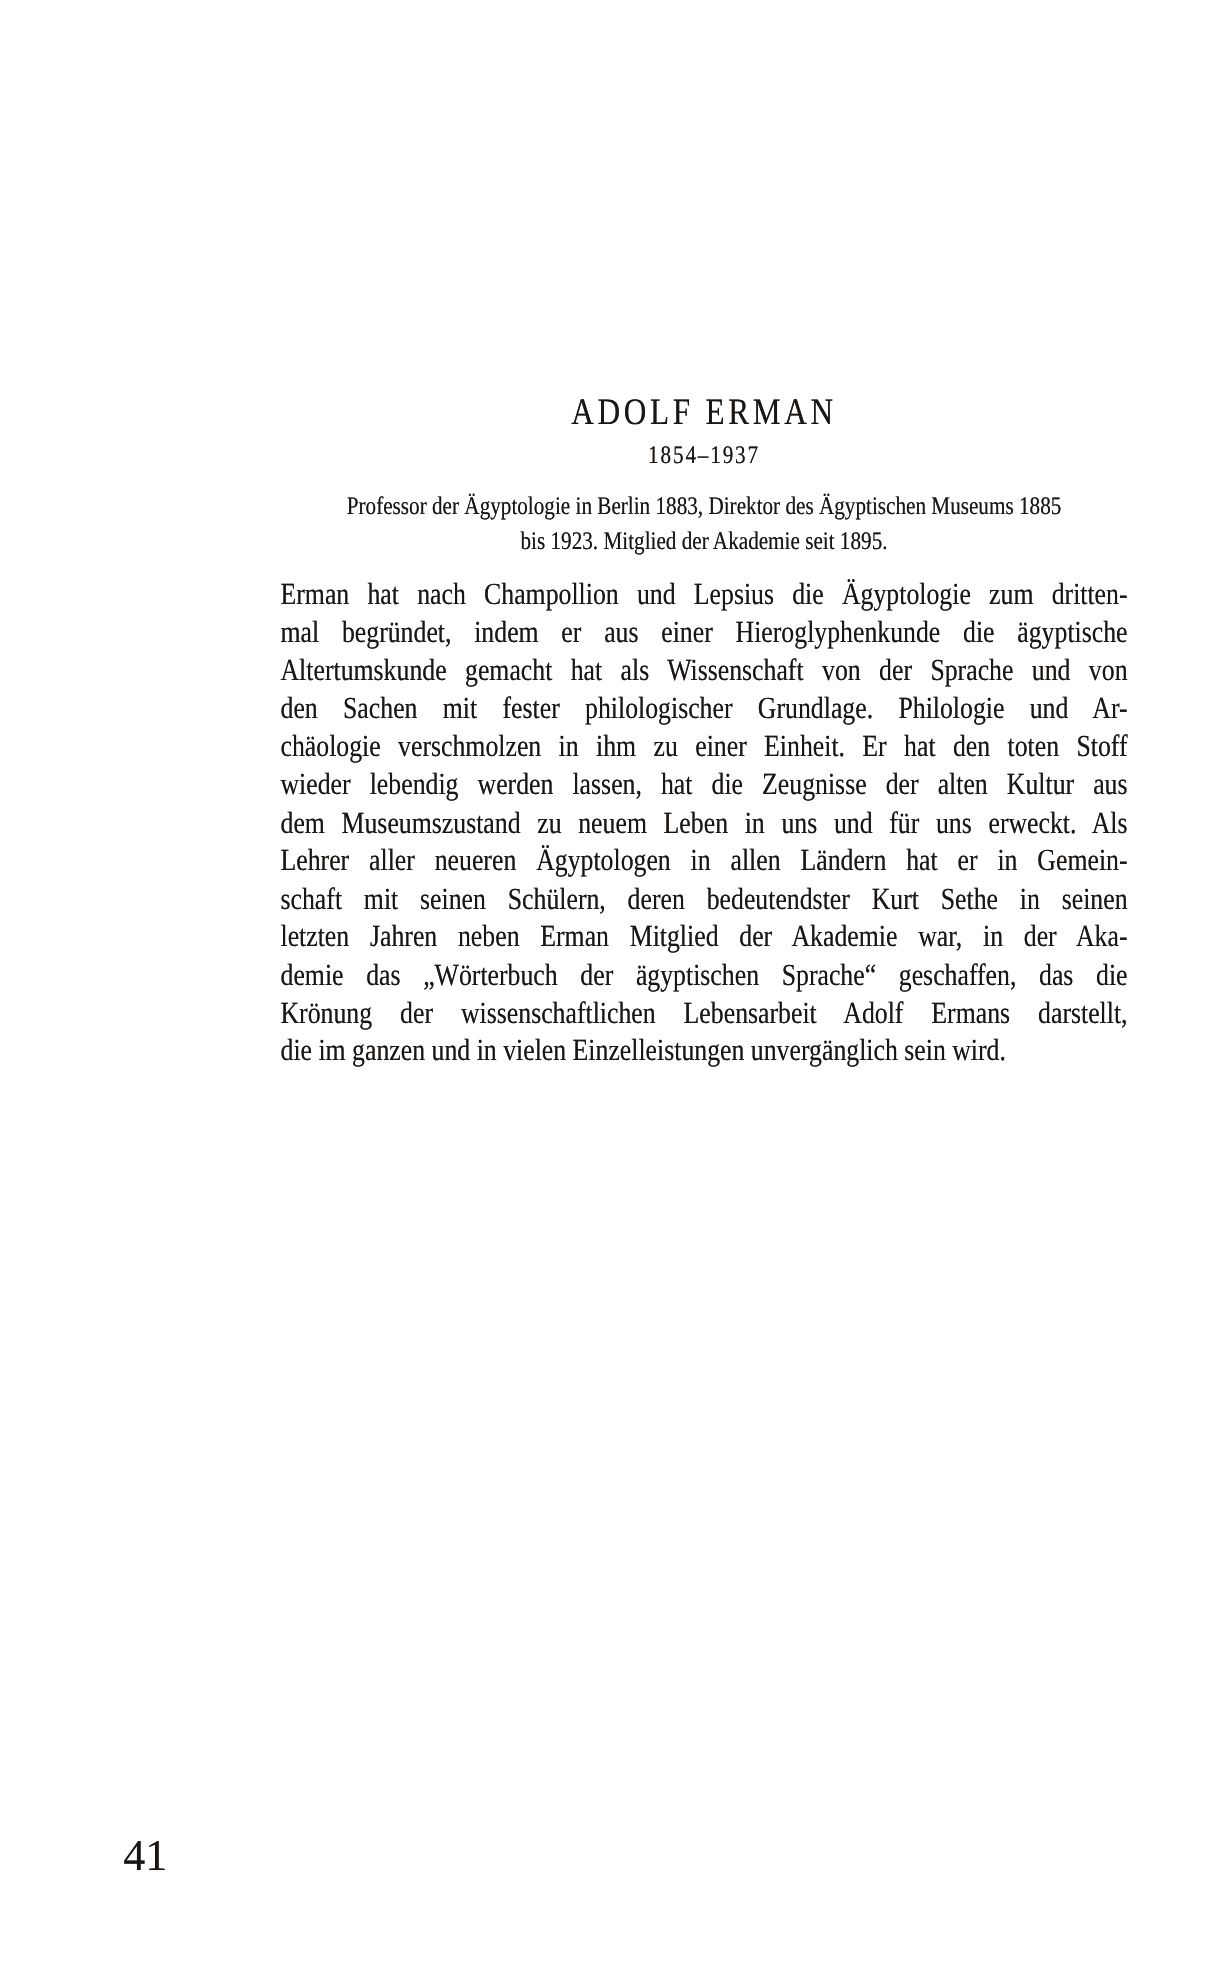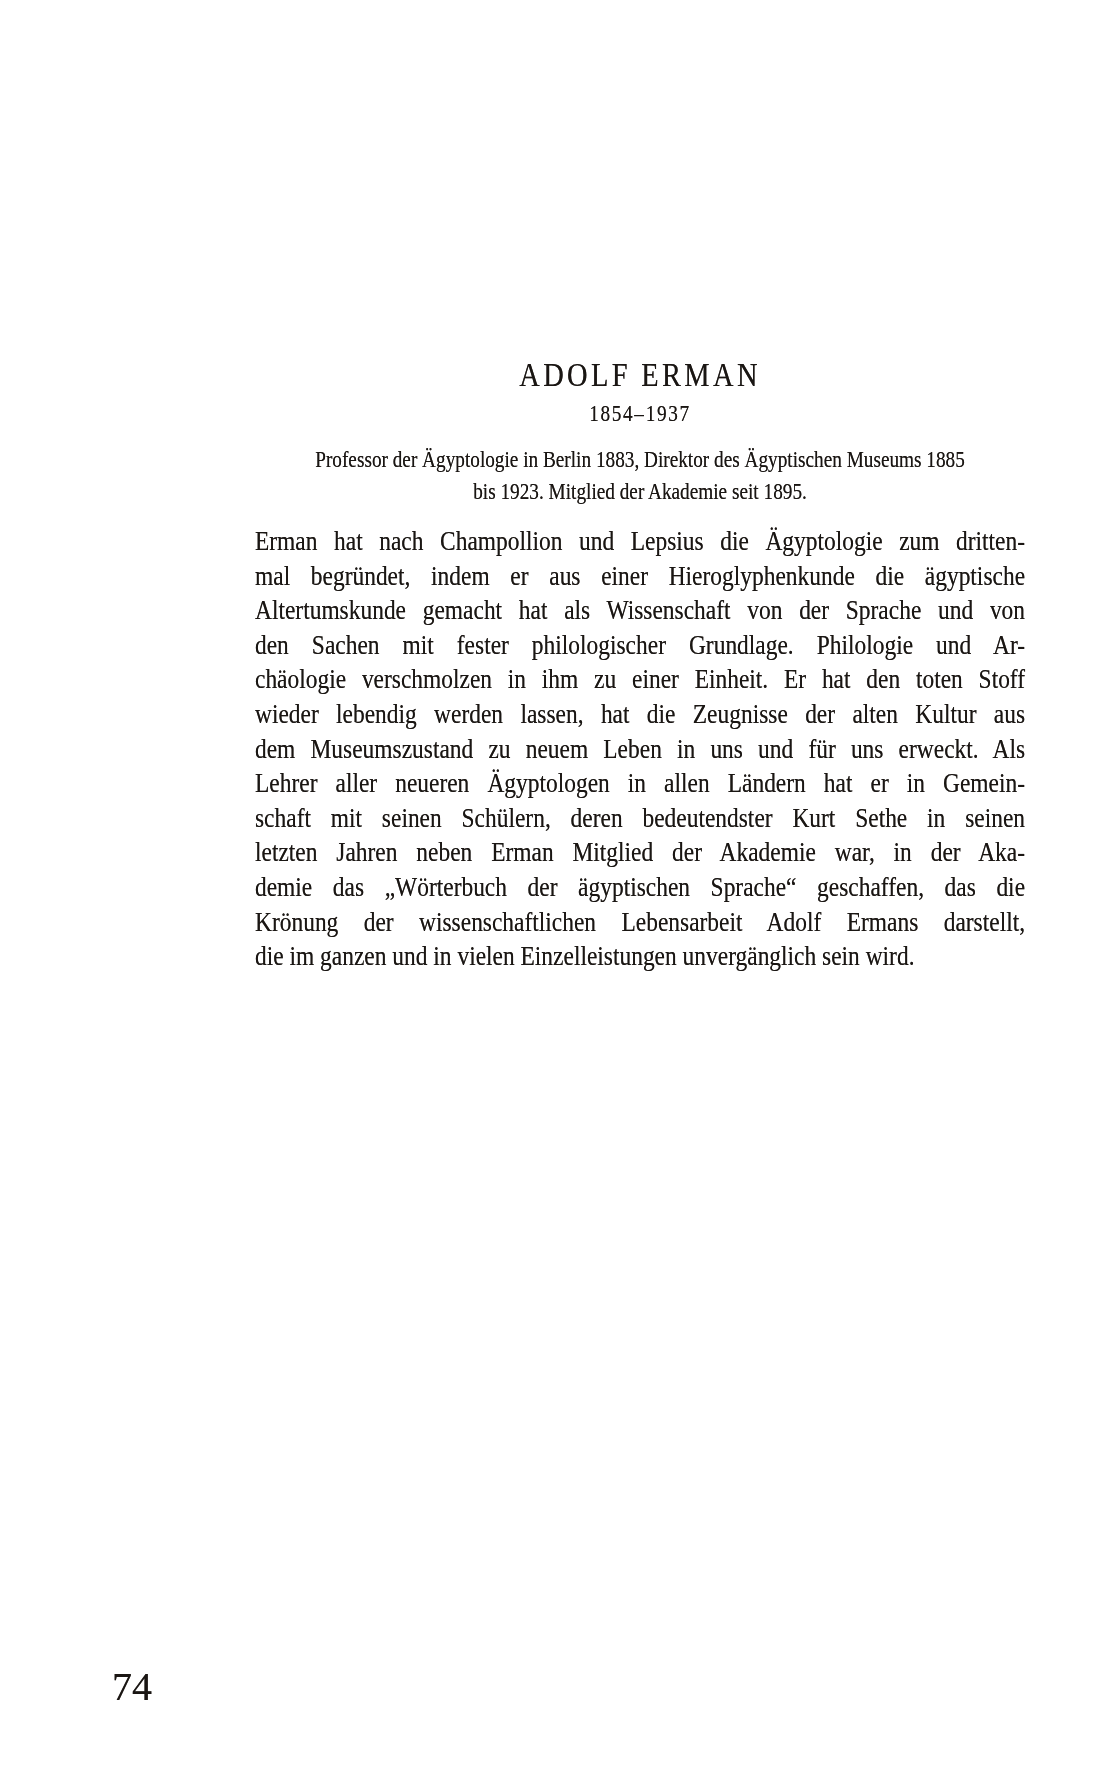--- a/index.html
+++ b/index.html
@@ -112,14 +112,14 @@
       <div class="body-line">Lehrer aller neueren Ägyptologen in allen Ländern hat er in Gemein-</div>
       <div class="body-line">schaft mit seinen Schülern, deren bedeutendster Kurt Sethe in seinen</div>
       <div class="body-line">letzten Jahren neben Erman Mitglied der Akademie war, in der Aka-</div>
       <div class="body-line">demie das „Wörterbuch der ägyptischen Sprache“ geschaffen, das die</div>
       <div class="body-line">Krönung der wissenschaftlichen Lebensarbeit Adolf Ermans darstellt,</div>
       <div class="body-line last">die im ganzen und in vielen Einzelleistungen unvergänglich sein wird.</div>
     </div>
 
   </div>
 
-  <div class="page-number">74</div>
+  <div class="page-number">41</div>
 </div>
 
 </body></html>

